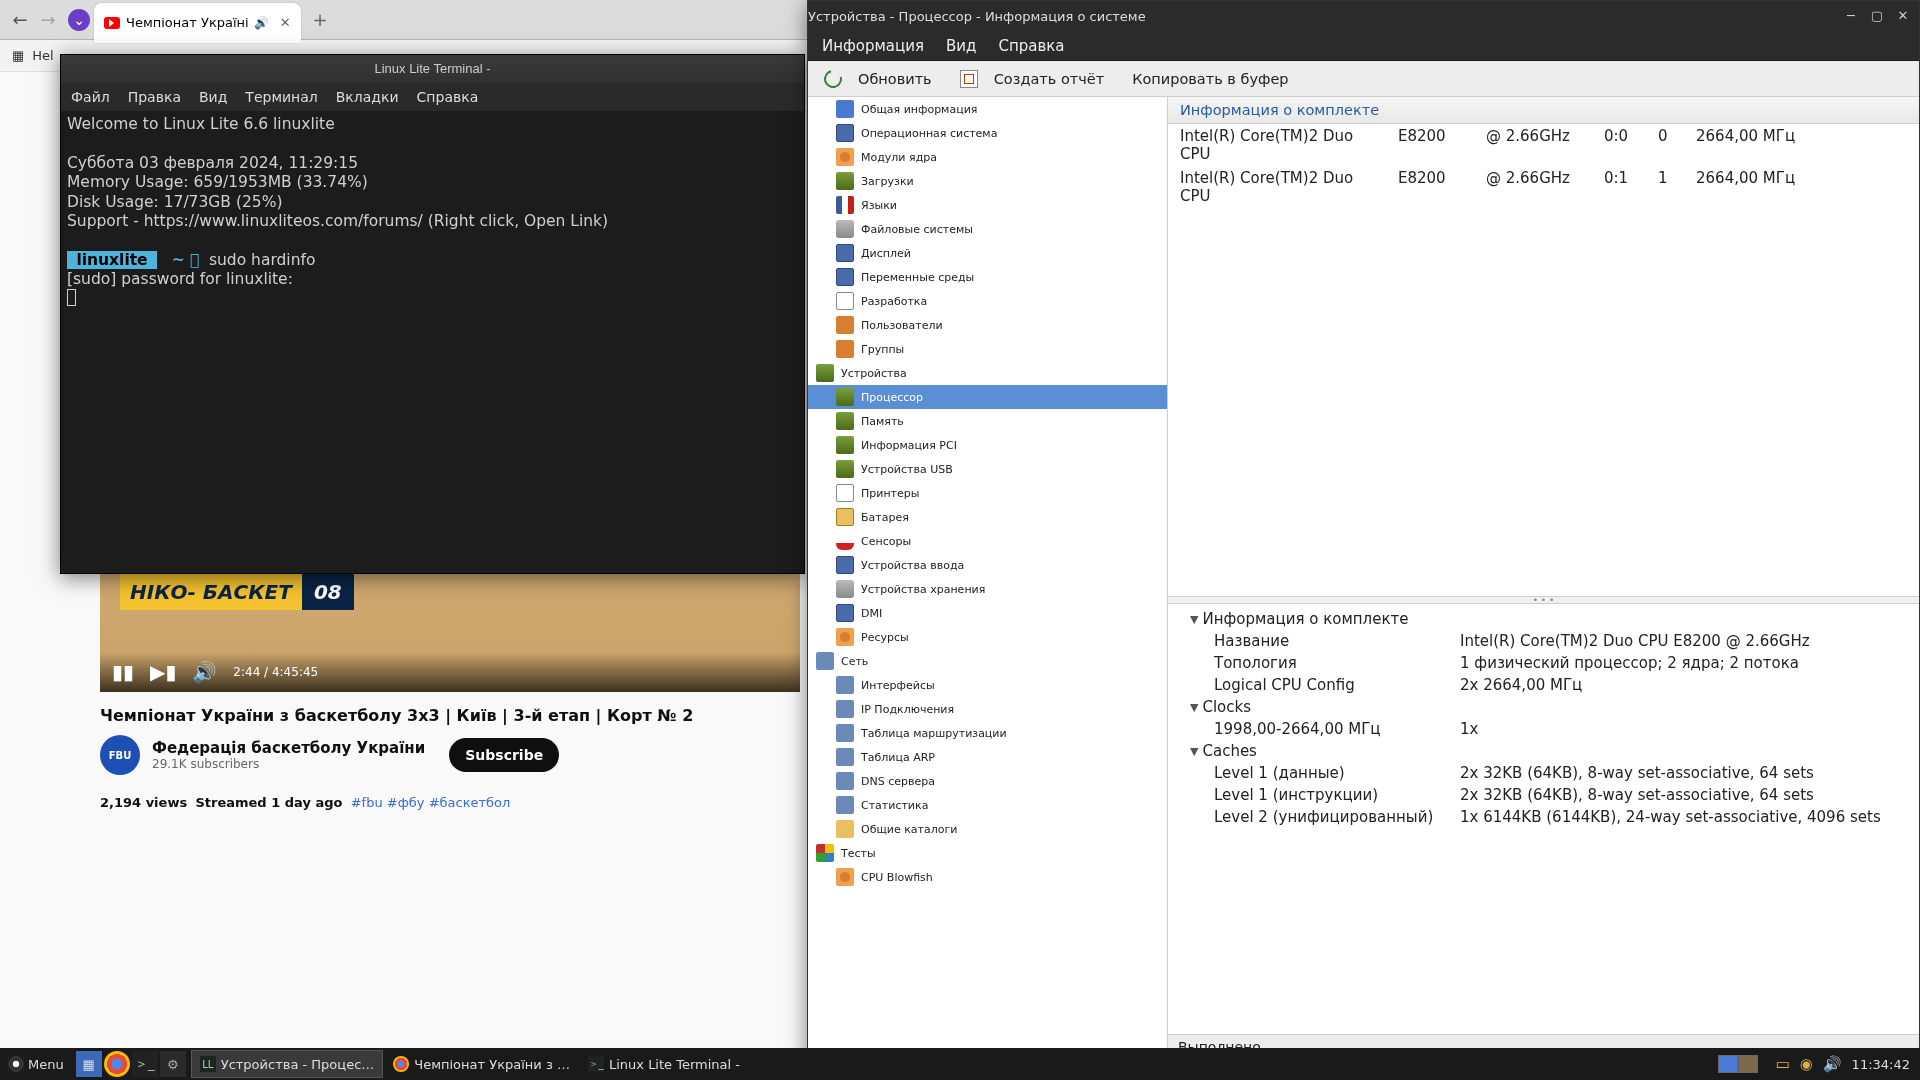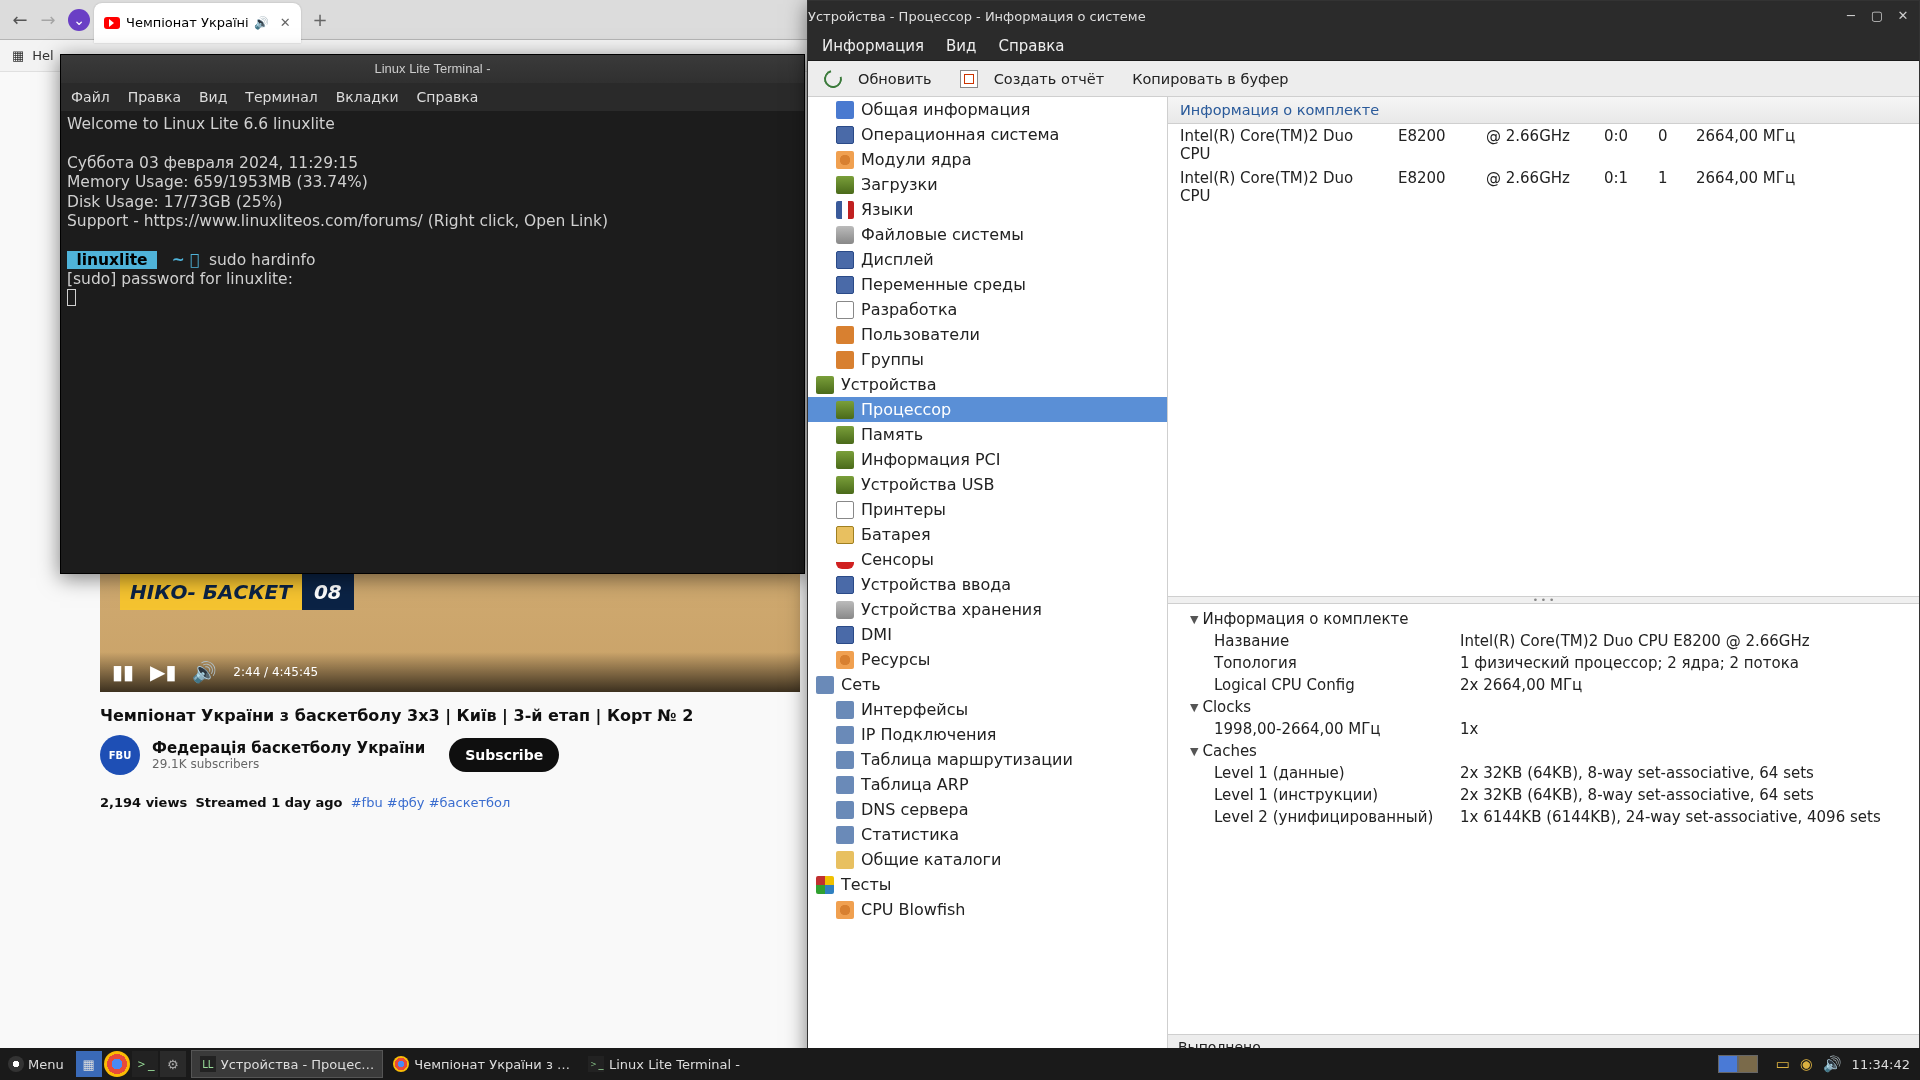--- a/index.html
+++ b/index.html
@@ -59,21 +59,21 @@
 .hi-winctrl { position:absolute; right:6px; top:5px; display:flex; gap:6px;}
 .hi-winbtn { width:20px; height:18px; color:#ccc; display:flex; align-items:center; justify-content:center; cursor:pointer; font-size:13px;}
 .hi-menubar { background:#2b2b2b; color:#eee; height:30px; display:flex; align-items:center; gap:22px; padding:0 14px; font-size:15px; border-bottom:1px solid #1a1a1a;}
 .hi-toolbar { background:#ededed; height:36px; display:flex; align-items:center; gap:16px; padding:0 10px; font-size:14.5px; border-bottom:1px solid #cfcfcf;}
 .hi-tbtn { display:flex; align-items:center; gap:16px; cursor:pointer; padding:4px 6px;}
 .hi-tico { width:18px; height:18px; display:inline-block;}
 .ico-refresh { border:2px solid #3a7a3a; border-radius:50%; border-top-color:transparent; transform:rotate(30deg);}
 .ico-report { background:#fff; border:1px solid #888; position:relative;}
 .ico-report::after { content:""; position:absolute; left:3px; top:3px; width:8px; height:8px; border:1px solid #c30;}
 .hi-main { flex:1; display:flex; overflow:hidden;}
-.hi-tree { width:360px; background:#fff; border-right:1px solid #cfcfcf; overflow-y:auto; font-size:16px; position:relative;}
+.hi-tree { width:360px; background:#fff; border-right:1px solid #cfcfcf; overflow-y:auto; font-size:11px; position:relative;}
 .hi-tree::-webkit-scrollbar{width:14px;} .hi-tree::-webkit-scrollbar-thumb{background:#b8b8b8;border-radius:3px;}
 .tree-cat { display:flex; align-items:center; gap:7px; padding:3px 8px; font-weight:normal;}
 .tree-item { display:flex; align-items:center; gap:7px; padding:3px 8px 3px 28px; cursor:pointer;}
 .tree-item.selected { background:#5a8fd6; color:#fff;}
 .tico { width:18px; height:18px; display:inline-block; background:#888; border-radius:2px; flex-shrink:0;}
 .tico.cpu { background:linear-gradient(#7a9f3a,#4a6a1a);}
 .tico.mon { background:#4a6aa8; border:1px solid #2a4a88;}
 .tico.disk { background:linear-gradient(#bbb,#888); border-radius:3px;}
 .tico.net { background:#6a8ab8;}
 .tico.test { background:conic-gradient(#f0c000 25%,#3080c0 0 50%,#30a030 0 75%,#c03030 0);}

